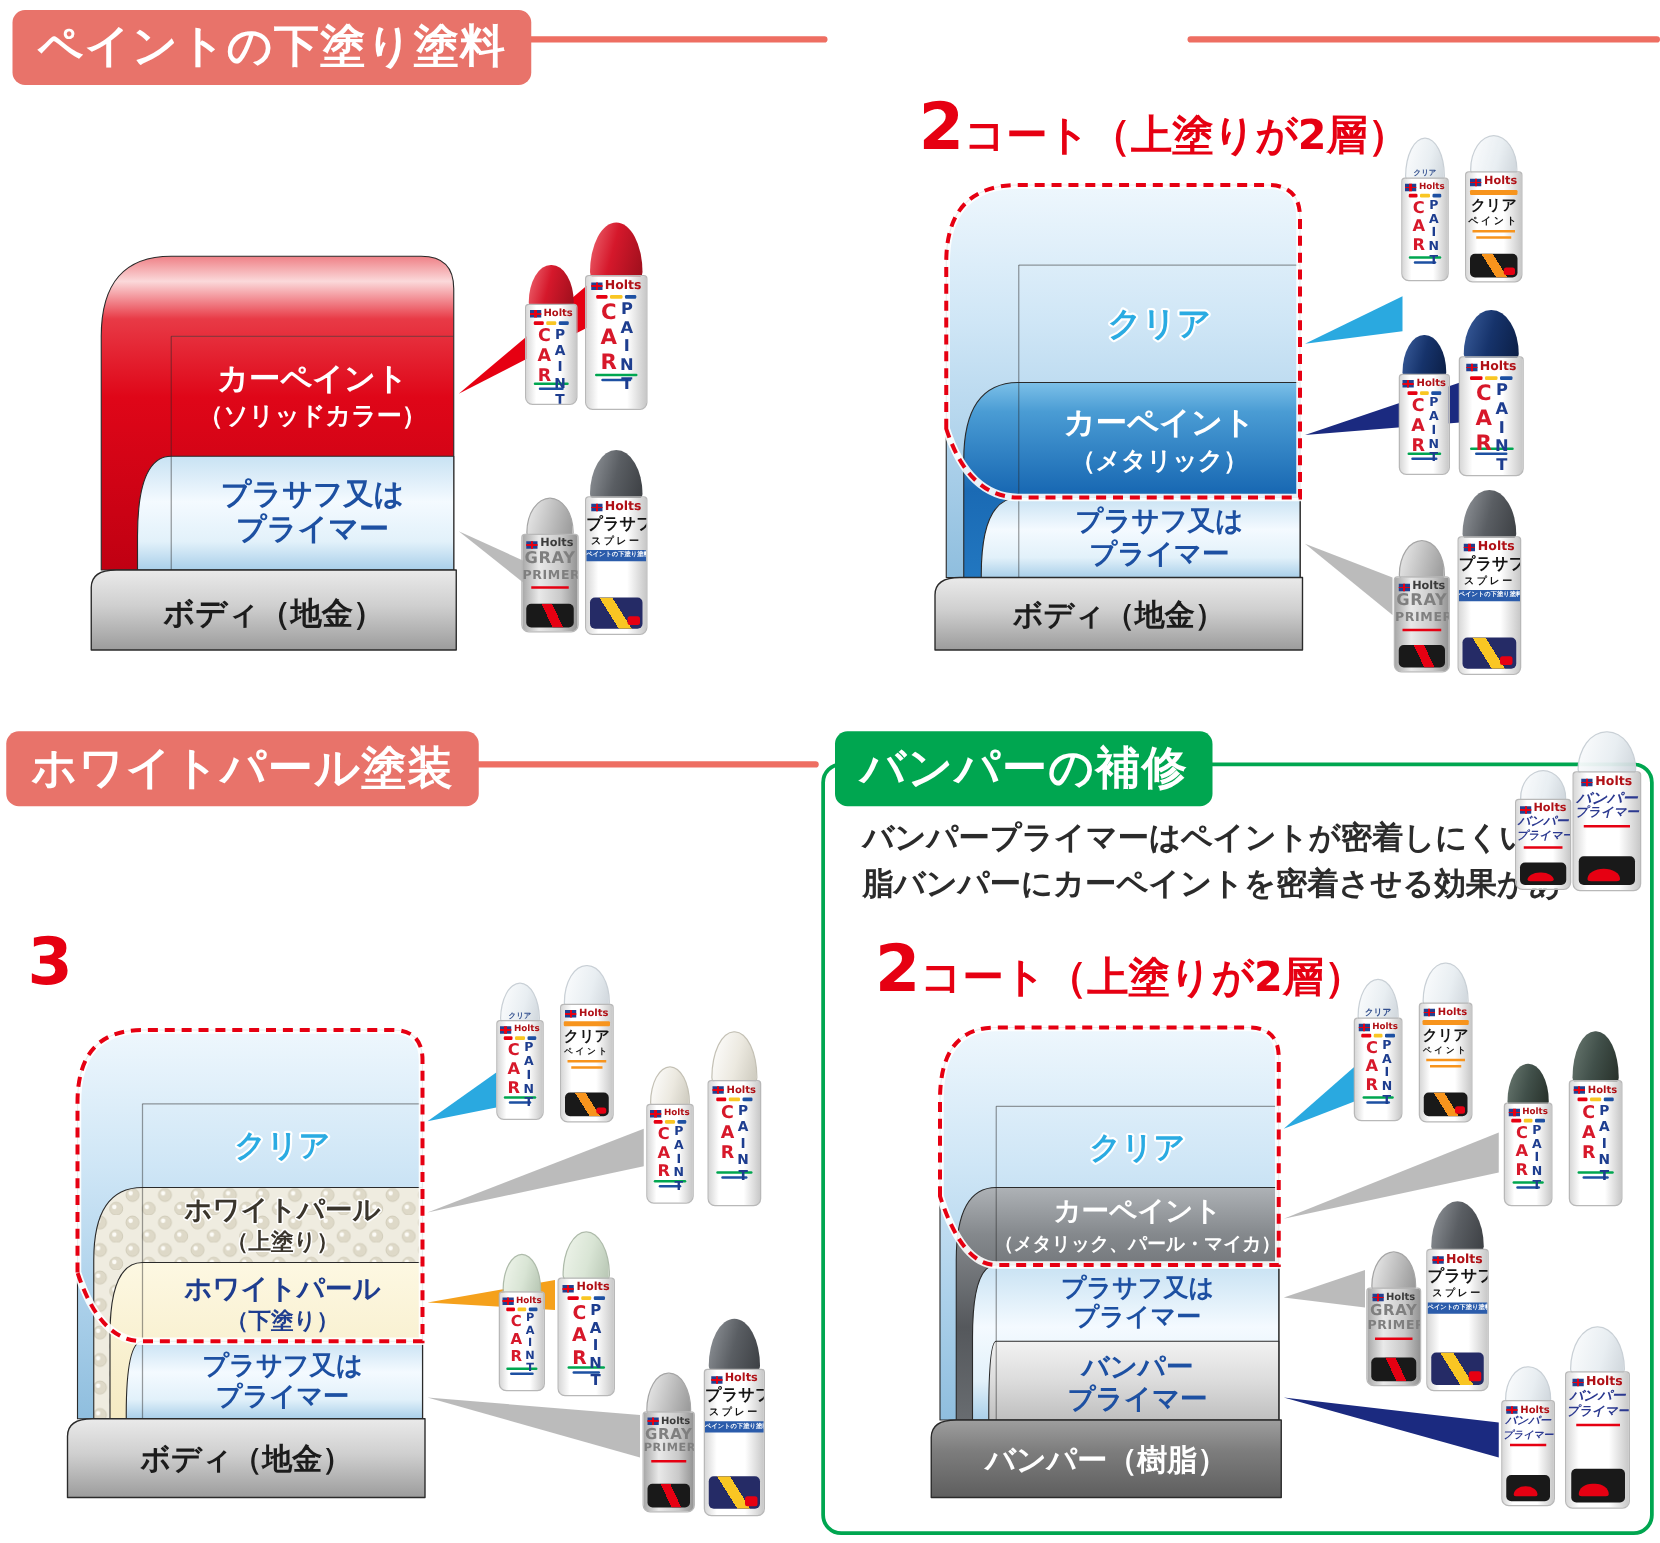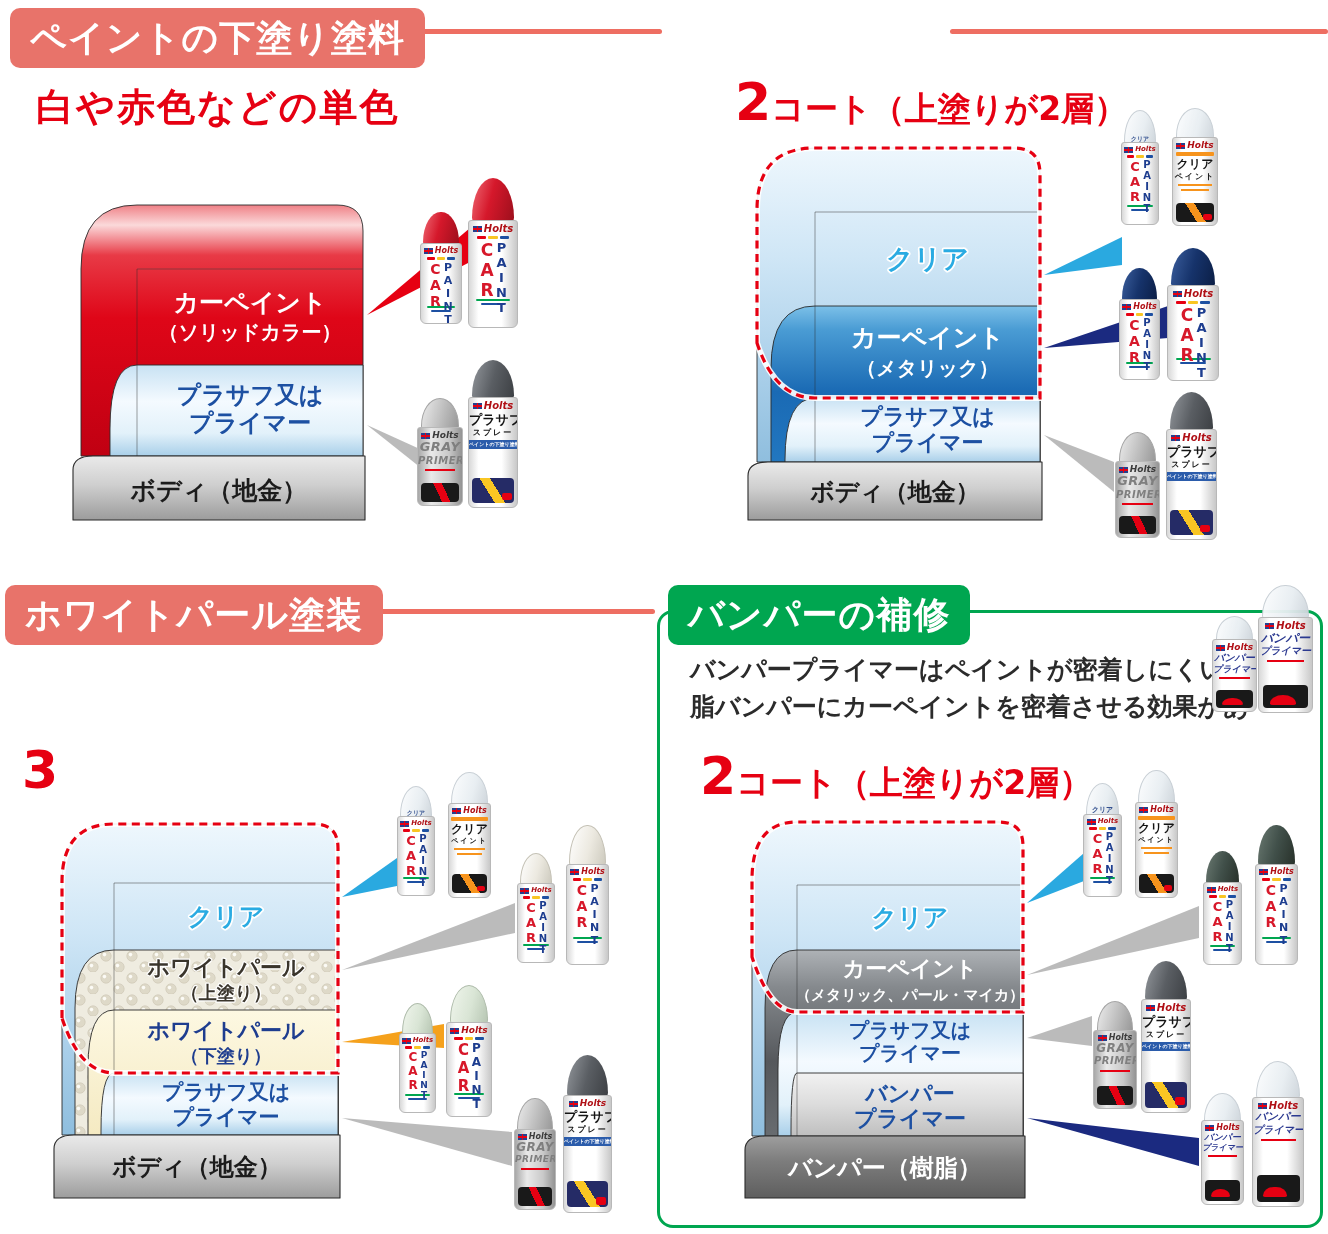--- a/index.html
+++ b/index.html
@@ -27,35 +27,35 @@
   .cap-palegreen{background:linear-gradient(105deg,#f0f5ec 0%,#d9e5d5 55%,#b7c6b3 100%);border:1px solid #aebbaa}
   .cap-darkgreen{background:linear-gradient(105deg,#6b7a72 0%,#41504a 50%,#273029 100%)}
   .cap-clear{background:linear-gradient(105deg,rgba(252,253,254,.97),rgba(231,237,241,.95) 60%,rgba(205,212,218,.95));border:1px solid #c9d0d6}
   .cap-silver{background:linear-gradient(105deg,#ececec,#c2c2c2 50%,#989898);border:1px solid #a5a5a5}
   .cap-gunmetal{background:linear-gradient(105deg,#94989d,#5a5e63 50%,#3c3f43)}
   .caplabel{position:absolute;left:0;right:0;bottom:6%;text-align:center;color:#33508f;font-weight:700;line-height:1}
   .can-body{position:absolute;left:0;right:0;bottom:0;background:linear-gradient(90deg,#d8d8d8,#ffffff 20%,#ffffff 68%,#c8c8c8);border:1px solid #b8b8b8;border-radius:3px 3px 6px 6px;overflow:hidden}
   .body-silver{background:linear-gradient(90deg,#a8a8a8,#e9e9e9 30%,#c9c9c9 70%,#939393)}
   .brand{display:flex;align-items:center;justify-content:center;gap:2px;padding-top:3px;line-height:1}
   .flag{display:inline-block;width:9px;height:6px;flex:0 0 auto;background:linear-gradient(0deg,transparent 38%,#e60012 38%,#e60012 62%,transparent 62%),linear-gradient(90deg,transparent 40%,#e60012 40%,#e60012 60%,transparent 60%),#24408e}
-  .brandname{font-weight:800;font-style:italic;color:#b01016}
+  .brandname{font-weight:800;color:#b01016}
   .brandname.dark{color:#3b3b3b}
   .mini-stripes{display:flex;gap:2px;justify-content:center;margin-top:2px}
   .mini-stripes i{display:block;width:20%;height:3px;border-radius:1px}
   .carletters{display:flex;justify-content:center;align-items:flex-start;margin-top:1px;height:54%}
   .carletters span{writing-mode:vertical-rl;text-orientation:upright;font-weight:800;line-height:1}
   .w-car{color:#d7182a}
   .w-paint{color:#1d3d8f}
   .mini-bar{height:2px;width:70%;margin:2px auto 0;border-radius:1px}
   .oband{background:#f7941d;width:88%;margin:2px auto 0;border-radius:1px}
   .orule{height:2px;background:#f7941d;width:78%;margin:3px auto 0}
   .rrule{height:2px;background:#e60012;width:70%;margin:3px auto 0}
   .cp-name1,.pl-name1{font-weight:800;color:#141414;text-align:center;margin-top:2px;line-height:1.15;white-space:nowrap}
   .cp-name2,.pl-name2{font-weight:800;color:#141414;text-align:center;line-height:1.2;letter-spacing:2px;white-space:nowrap}
-  .gp-name{font-style:italic;font-weight:800;color:#7f7f7f;text-align:center;line-height:1.12;letter-spacing:.5px}
+  .gp-name{font-weight:800;color:#7f7f7f;text-align:center;line-height:1.12;letter-spacing:.5px}
   .bp-name{font-style:italic;font-weight:800;color:#2b3990;text-align:center;line-height:1.18;white-space:nowrap}
   .blueband{background:#2b5cab;color:#fff;text-align:center;margin-top:2px;padding:2px 0;line-height:1.1;white-space:nowrap;overflow:hidden;font-weight:700}
   .badge-dark{position:absolute;bottom:4%;left:7%;right:7%;height:21%;background:#191919;border-radius:4px;overflow:hidden}
   .badge-navy{position:absolute;bottom:4%;left:7%;right:7%;height:23%;background:#252b66;border-radius:4px;overflow:hidden}
   .sw{position:absolute;inset:0}
   .sw-or{background:linear-gradient(58deg,transparent 42%,#f7941d 42%,#f7941d 60%,transparent 60%)}
   .sw-ye{background:linear-gradient(58deg,transparent 40%,#f9c623 40%,#f9c623 58%,transparent 58%)}
   .sw-rd{background:linear-gradient(65deg,transparent 45%,#e60012 45%,#e60012 63%,transparent 63%)}
   .chip{position:absolute;right:5%;bottom:10%;width:24%;height:30%;background:#e60012;border-radius:2px}
   .car-blob{position:absolute;left:16%;bottom:16%;width:56%;height:40%;background:#e60012;border-radius:55% 55% 12% 12% / 95% 95% 18% 18%}
@@ -279,21 +279,20 @@
     </svg>
 
   <div class="hline" style="left:366px;top:29px;width:296px"></div>
   <div class="hline" style="left:950px;top:29px;width:378px"></div>
   <div class="hline" style="left:352px;top:609px;width:303px"></div>
 
   <div class="badge badge-red" style="left:10px;top:8px"><span>ペイントの下塗り塗料</span></div>
   <div class="badge badge-red" style="left:5px;top:585px"><span>ホワイトパール塗装</span></div>
   <div class="badge badge-green" style="left:668px;top:585px"><span>バンパーの補修</span></div>
 
-  <div class="subtitle" style="left:36px;top:82px">白や赤色などの単色</div>
 
   <div class="coat" style="left:735px;top:76px">
     <span class="num">2</span>
       <span class="rest">コート（上塗りが2層）</span>
   </div>
   <div class="coat" style="left:22px;top:744px">
     <span class="num">3</span>
   </div>
   <div class="coat" style="left:700px;top:750px">
     <span class="num">2</span>

